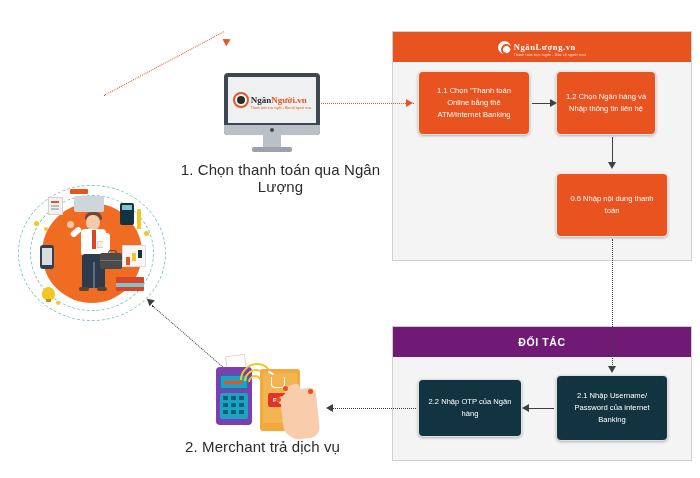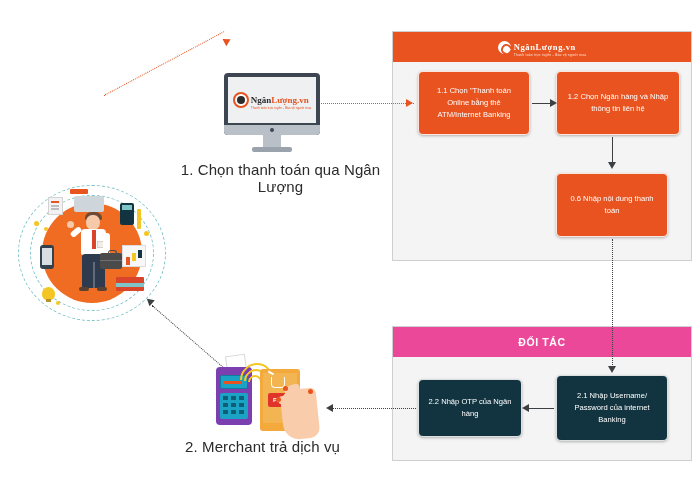--- a/index.html
+++ b/index.html
@@ -22,21 +22,21 @@
   }
   .panel-top   { left:392px; top:8px;   width:300px; height:230px; }
   .panel-bottom{ left:392px; top:303px; width:300px; height:135px; }
 
   .panel-header {
     position:absolute; left:0; top:0; width:100%; height:30px;
     display:flex; align-items:center; justify-content:center;
     color:#ffffff; letter-spacing:.6px;
   }
   .panel-top .panel-header    { background:#e8531f; }
-  .panel-bottom .panel-header { background:#ec4899; }
+  .panel-bottom .panel-header { background:#701a75; }
   .panel-header .title { font-size:10.5px; font-weight:bold; }
 
   
   .brand { display:flex; align-items:center; gap:3px; }
   .brand-mark {
     width:13px; height:13px; border-radius:50%;
     background:#ffffff; position:relative; flex:0 0 auto;
   }
   .brand-mark::after{
     content:""; position:absolute; left:3px; top:3px;
@@ -58,21 +58,21 @@
     font-size:7.6px;
     line-height:1.55;
     padding:6px 8px;
     box-shadow:0 1px 3px rgba(0,0,0,.28);
     border:1px solid rgba(255,255,255,.85);
   }
   .fbox.orange { background:#e8531f; }
   .fbox.teal   { background:#123440; }
 
   #box11 { left:418px; top:48px;  width:112px; height:64px; }
-  #box12 { left:556px; top:48px;  width:124px; height:64px; }
+  #box12 { left:556px; top:48px;  width:100px; height:64px; }
   #box13 { left:556px; top:150px; width:112px; height:64px; }
   #box21 { left:556px; top:352px; width:112px; height:66px; }
   #box22 { left:418px; top:356px; width:104px; height:58px; }
 
   
   .arrow { position:absolute; background:#3c4043; }
   .arrow-h { height:1px; }
   .arrow-v { width:1px; }
   .arrow-head {
     position:absolute; width:0; height:0;
@@ -392,21 +392,21 @@
 
   <div class="dotline" id="d-diag-dn"></div>
   <div class="arrow-head" id="d-diag-dn-h"></div>
 
   <div id="monitor">
     <div class="mon-bezel">
       <div class="mon-screen">
         <span class="screen-logo">
           <span class="screen-mark"></span>
           <span class="screen-text">
-            <span class="screen-name"><span>Ngân</span><span class="hl">Lượng.vn</span></span>
+            <span class="screen-name"><span>Ngân</span><span class="hl">Người.vn</span></span>
             <span class="screen-tag">Thanh toán trực tuyến - Bảo vệ người mua</span>
           </span>
         </span>
       </div>
       <div class="mon-chin">
         <span class="mon-dot"></span>
       </div>
     </div>
     <div class="mon-neck"></div>
     <div class="mon-base"></div>

